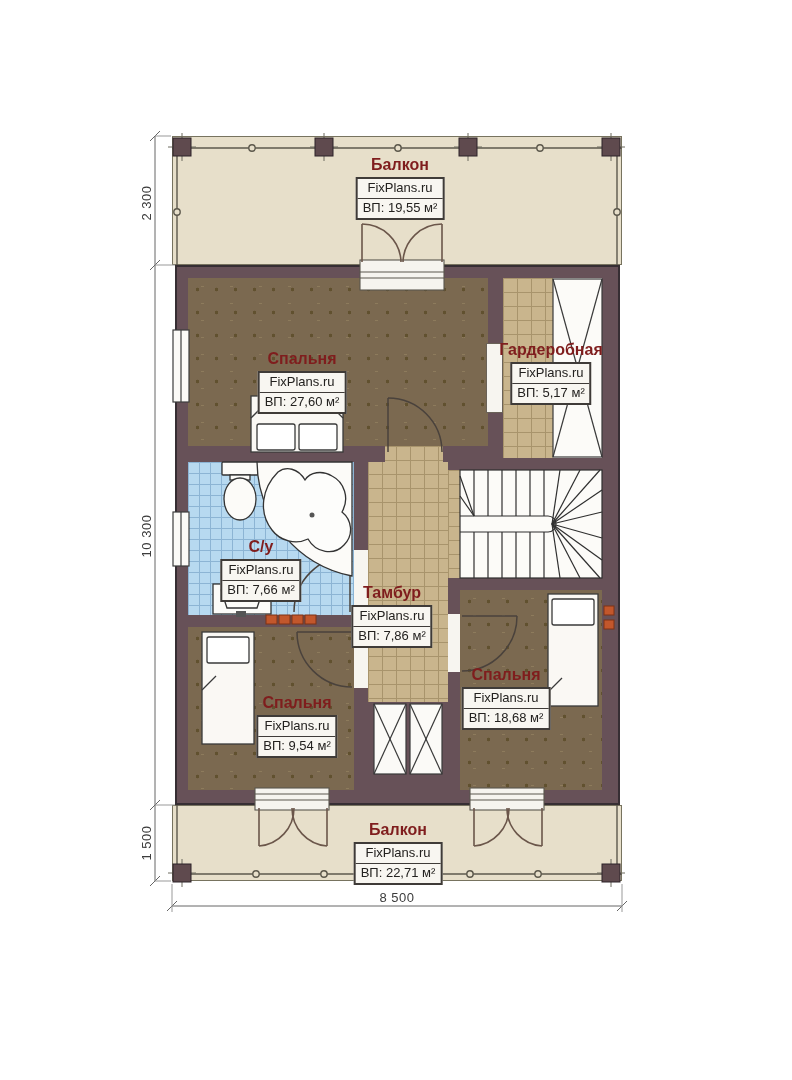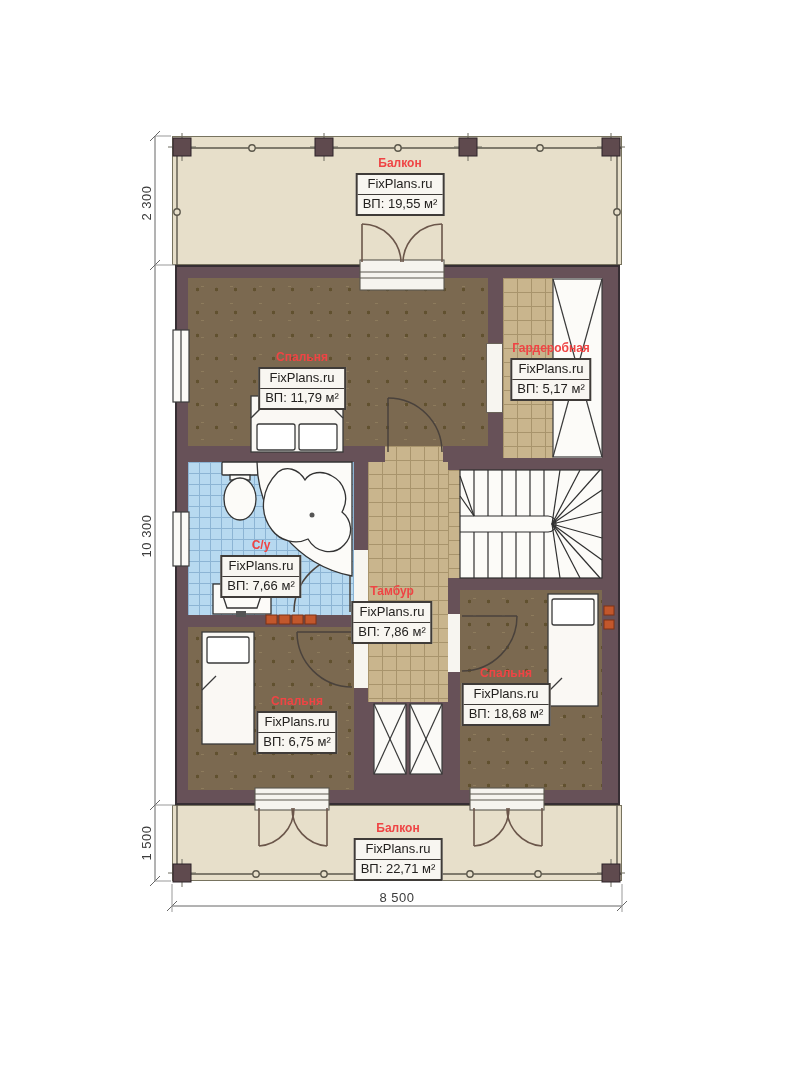--- a/index.html
+++ b/index.html
@@ -27,21 +27,21 @@
   .tile-blue{
     background-color:#b7d9f0;
     background-image:linear-gradient(#8cb4d4 1px,transparent 1px),
                      linear-gradient(90deg,#8cb4d4 1px,transparent 1px);
     background-size:11px 11px;
   }
   .floor-white{background:#fcfbf8;}
   .opening{background:#f7f5f0;}
   
   .plan-label{position:absolute;transform:translateX(-50%);text-align:center;z-index:40;}
-  .room-name{font-size:12px;font-weight:bold;color:#ef4444;white-space:nowrap;}
+  .room-name{font-size:16px;font-weight:bold;color:#7f1d1d;white-space:nowrap;}
   .room-box{display:inline-block;border:2px solid #3f3b38;background:#f8f6f1;margin-top:3px;}
   .room-watermark,.room-area{font-size:13px;color:#23211f;line-height:1.3;padding:1px 5px;white-space:nowrap;}
   .room-area{border-top:1.5px solid #3f3b38;}
   
   .dim{position:absolute;font-size:13px;color:#3c3c3c;white-space:nowrap;z-index:40;letter-spacing:.5px;}
   .dim-v{transform:translate(-50%,-50%) rotate(-90deg);}
   .dim-h{transform:translate(-50%,-50%);}
   svg.linework{position:absolute;left:0;top:0;z-index:30;}
 </style>
 </head>
@@ -271,21 +271,21 @@
     <div class="room-name">Балкон</div>
     <div class="room-box">
       <div class="room-watermark">FixPlans.ru</div>
       <div class="room-area">ВП: 19,55 м²</div>
     </div>
   </div>
   <div class="plan-label" style="left:302px;top:350px;">
     <div class="room-name">Спальня</div>
     <div class="room-box">
       <div class="room-watermark">FixPlans.ru</div>
-      <div class="room-area">ВП: 11,79 м²</div>
+      <div class="room-area">ВП: 27,60 м²</div>
     </div>
   </div>
   <div class="plan-label" style="left:551px;top:341px;">
     <div class="room-name">Гардеробная</div>
     <div class="room-box">
       <div class="room-watermark">FixPlans.ru</div>
       <div class="room-area">ВП: 5,17 м²</div>
     </div>
   </div>
   <div class="plan-label" style="left:261px;top:538px;">
@@ -299,21 +299,21 @@
     <div class="room-name">Тамбур</div>
     <div class="room-box">
       <div class="room-watermark">FixPlans.ru</div>
       <div class="room-area">ВП: 7,86 м²</div>
     </div>
   </div>
   <div class="plan-label" style="left:297px;top:694px;">
     <div class="room-name">Спальня</div>
     <div class="room-box">
       <div class="room-watermark">FixPlans.ru</div>
-      <div class="room-area">ВП: 6,75 м²</div>
+      <div class="room-area">ВП: 9,54 м²</div>
     </div>
   </div>
   <div class="plan-label" style="left:506px;top:666px;">
     <div class="room-name">Спальня</div>
     <div class="room-box">
       <div class="room-watermark">FixPlans.ru</div>
       <div class="room-area">ВП: 18,68 м²</div>
     </div>
   </div>
   <div class="plan-label" style="left:398px;top:821px;">

